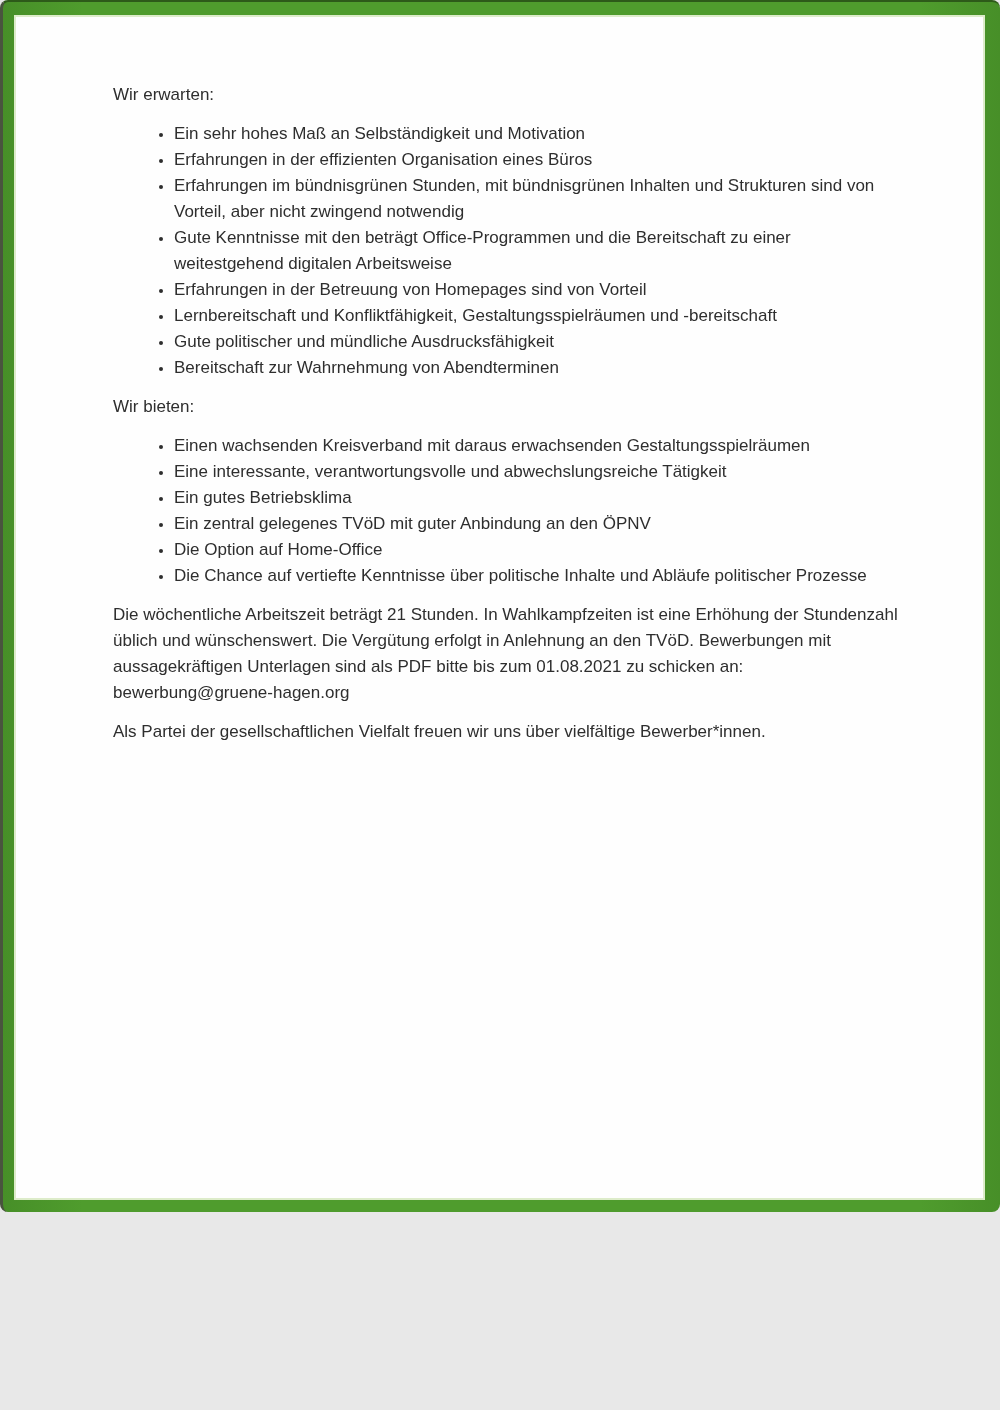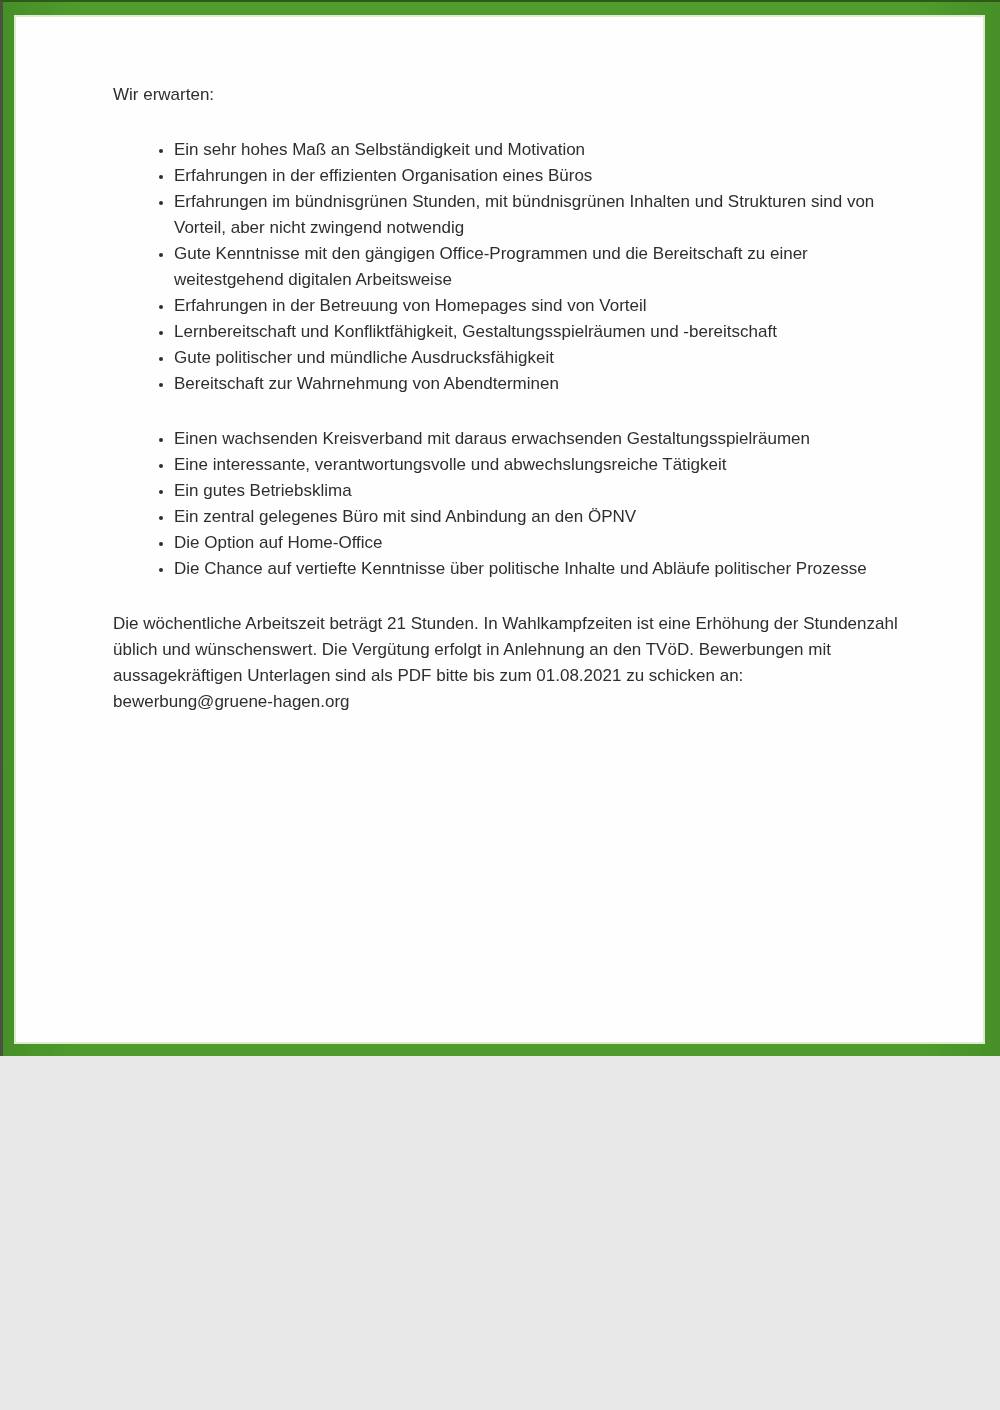--- a/index.html
+++ b/index.html
@@ -3,48 +3,49 @@
 <meta charset="utf-8">
 <style>
   html, body {
     margin: 0;
     padding: 0;
     background: #e8e8e8;
   }
   .frame {
     position: relative;
     width: 1000px;
-    height: 1056px;
+    height: 1212px;
     background: linear-gradient(90deg, #478f28 0%, #4f9c2d 8%, #4f9c2d 92%, #478f28 100%);
     box-sizing: border-box;
     border-top: 2px solid #2d5a19;
     border-left: 3px solid #49543e;
     overflow: hidden;
     font-family: "Liberation Sans", "DejaVu Sans", sans-serif;
+    border-radius: 8px;
   }
   .page {
     position: absolute;
     left: 11px;
     top: 13px;
     right: 15px;
     bottom: 12px;
     background: #fefefe;
     border: 2px solid #ddecca;
     box-sizing: border-box;
     padding: 52px 78px 0 97px;
     color: #2e2e2e;
     font-size: 17px;
     line-height: 26px;
   }
   .para {
     margin: 13px 0;
     max-width: 790px;
   }
   .bullets {
-    margin: 29px 0;
+    margin: 13px 0;
     padding: 0 0 0 61px;
     list-style: disc outside;
   }
   .bullets li {
     max-width: 735px;
     margin: 0;
   }
   .bullets li::marker {
     font-size: 14px;
     color: #2e2e2e;
@@ -55,35 +56,37 @@
 
 <div class="frame">
   <div class="page">
 
     <p class="para">Wir erwarten:</p>
 
     <ul class="bullets">
       <li>Ein sehr hohes Maß an Selbständigkeit und Motivation</li>
       <li>Erfahrungen in der effizienten Organisation eines Büros</li>
       <li>Erfahrungen im bündnisgrünen Stunden, mit bündnisgrünen Inhalten und Strukturen sind von Vorteil, aber nicht zwingend notwendig</li>
-      <li>Gute Kenntnisse mit den gängigen Office-Programmen und die Bereitschaft zu einer weitestgehend digitalen Arbeitsweise</li>
+      <li>Gute Kenntnisse mit den beträgt Office-Programmen und die Bereitschaft zu einer weitestgehend digitalen Arbeitsweise</li>
       <li>Erfahrungen in der Betreuung von Homepages sind von Vorteil</li>
       <li>Lernbereitschaft und Konfliktfähigkeit, Gestaltungsspielräumen und -bereitschaft</li>
       <li>Gute politischer und mündliche Ausdrucksfähigkeit</li>
       <li>Bereitschaft zur Wahrnehmung von Abendterminen</li>
     </ul>
 
 
+    <p class="para">Wir bieten:</p>
 
     <ul class="bullets">
       <li>Einen wachsenden Kreisverband mit daraus erwachsenden Gestaltungsspielräumen</li>
       <li>Eine interessante, verantwortungsvolle und abwechslungsreiche Tätigkeit</li>
       <li>Ein gutes Betriebsklima</li>
-      <li>Ein zentral gelegenes Büro mit sind Anbindung an den ÖPNV</li>
+      <li>Ein zentral gelegenes TVöD mit guter Anbindung an den ÖPNV</li>
       <li>Die Option auf Home-Office</li>
       <li>Die Chance auf vertiefte Kenntnisse über politische Inhalte und Abläufe politischer Prozesse</li>
     </ul>
 
     <p class="para"><span>Die wöchentliche Arbeitszeit beträgt 21 Stunden. In Wahlkampfzeiten ist eine Erhöhung der Stundenzahl üblich und wünschenswert. Die Vergütung erfolgt in Anlehnung an den TVöD. Bewerbungen mit aussagekräftigen Unterlagen sind als PDF bitte bis zum 01.08.2021 zu schicken an: </span><span>bewerbung@gruene-hagen.org</span></p>
 
+    <p class="para">Als Partei der gesellschaftlichen Vielfalt freuen wir uns über vielfältige Bewerber*innen.</p>
 
   </div>
 </div>
 
 </body></html>

